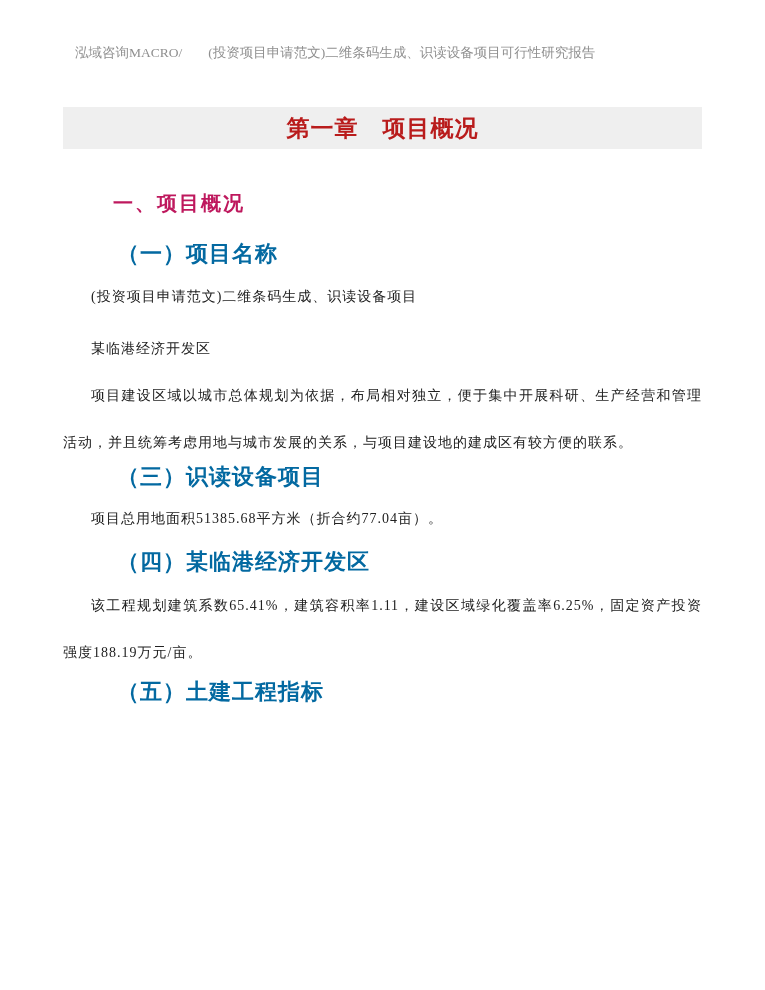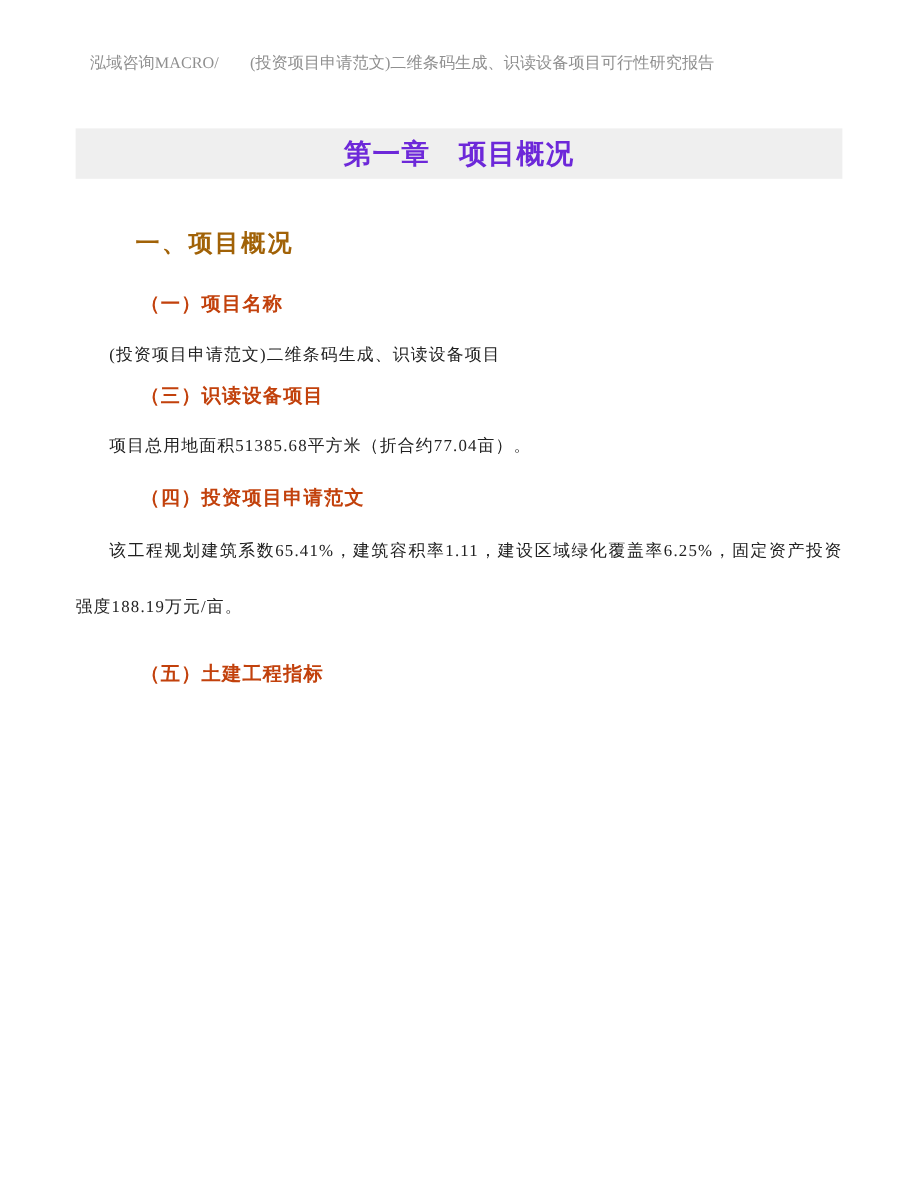--- a/index.html
+++ b/index.html
@@ -31,79 +31,81 @@
   .chapter-title {
     margin-top: 45px;
     background: var(--chapter_shading);
     text-align: center;
     font-family: "Liberation Sans", "DejaVu Sans", sans-serif;
     font-weight: bold;
     font-size: 23px;
     line-height: 32px;
     padding: 5px 0;
     letter-spacing: 1px;
-    color: #6d28d9;
+    color: #b91c1c;
   }
   .section-title {
     margin-top: 42px;
     padding-left: 50px;
     font-family: Liberation Sans, sans-serif;
     font-weight: bold;
     font-size: 20px;
     line-height: 24px;
     letter-spacing: 2px;
-    color: #a16207;
+    color: #be185d;
   }
   .sub-heading {
     padding-left: 54px;
     font-family: "Liberation Sans", "DejaVu Sans", sans-serif;
     font-weight: bold;
-    font-size: 16px;
+    font-size: 22px;
     line-height: 21px;
     letter-spacing: 1px;
-    color: #c2410c;
+    color: #0369a1;
   }
   .body-text {
     font-size: 14px;
     line-height: 47px;
     letter-spacing: 1px;
     text-align: justify;
     text-indent: 2em;
     color: var(--body_text);
   }
   
   .m-sub1   { margin-top: 28px; }
   .m-body1  { margin-top: 9px; }
   .m-sub2   { margin-top: 36px; }
   .m-body2  { margin-top: 5px; }
   .m-para1  { margin-top: 0; }
   .m-sub3   { margin-top: 0; }
   .m-body3  { margin-top: 8px; }
   .m-sub4   { margin-top: 9px; }
   .m-para2  { margin-top: 10px; }
-  .m-sub5   { margin-top: 22px; }
+  .m-sub5   { margin-top: 5px; }
 </style>
 </head>
 <body>
 
 <div class="page">
 
   <div class="doc-header">
     <span class="brand">泓域咨询MACRO/</span><span>(投资项目申请范文)二维条码生成、识读设备项目可行性研究报告</span>
   </div>
 
   <h1 class="chapter-title">第一章　项目概况</h1>
 
   <h2 class="section-title">一、项目概况</h2>
 
   <h3 class="sub-heading m-sub1">（一）项目名称</h3>
   <p class="body-text m-body1">(投资项目申请范文)二维条码生成、识读设备项目</p>
 
+  <p class="body-text m-body2">某临港经济开发区</p>
+  <p class="body-text m-para1">项目建设区域以城市总体规划为依据，布局相对独立，便于集中开展科研、生产经营和管理活动，并且统筹考虑用地与城市发展的关系，与项目建设地的建成区有较方便的联系。</p>
 
   <h3 class="sub-heading m-sub3">（三）识读设备项目</h3>
   <p class="body-text m-body3">项目总用地面积51385.68平方米（折合约77.04亩）。</p>
 
-  <h3 class="sub-heading m-sub4">（四）投资项目申请范文</h3>
+  <h3 class="sub-heading m-sub4">（四）某临港经济开发区</h3>
   <p class="body-text m-para2">该工程规划建筑系数65.41%，建筑容积率1.11，建设区域绿化覆盖率6.25%，固定资产投资强度188.19万元/亩。</p>
 
   <h3 class="sub-heading m-sub5">（五）土建工程指标</h3>
 
 </div>
 
 </body></html>

